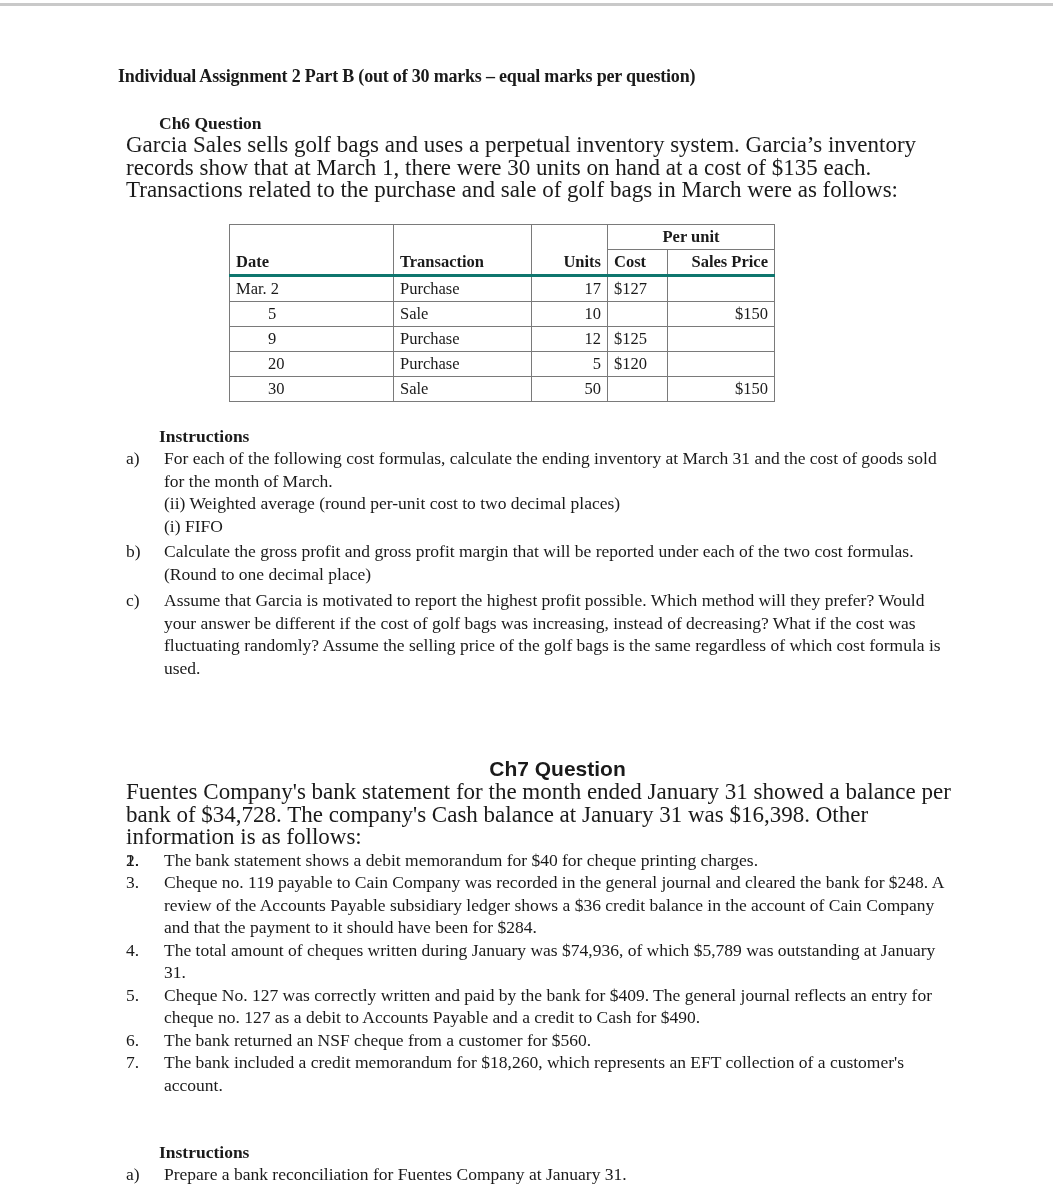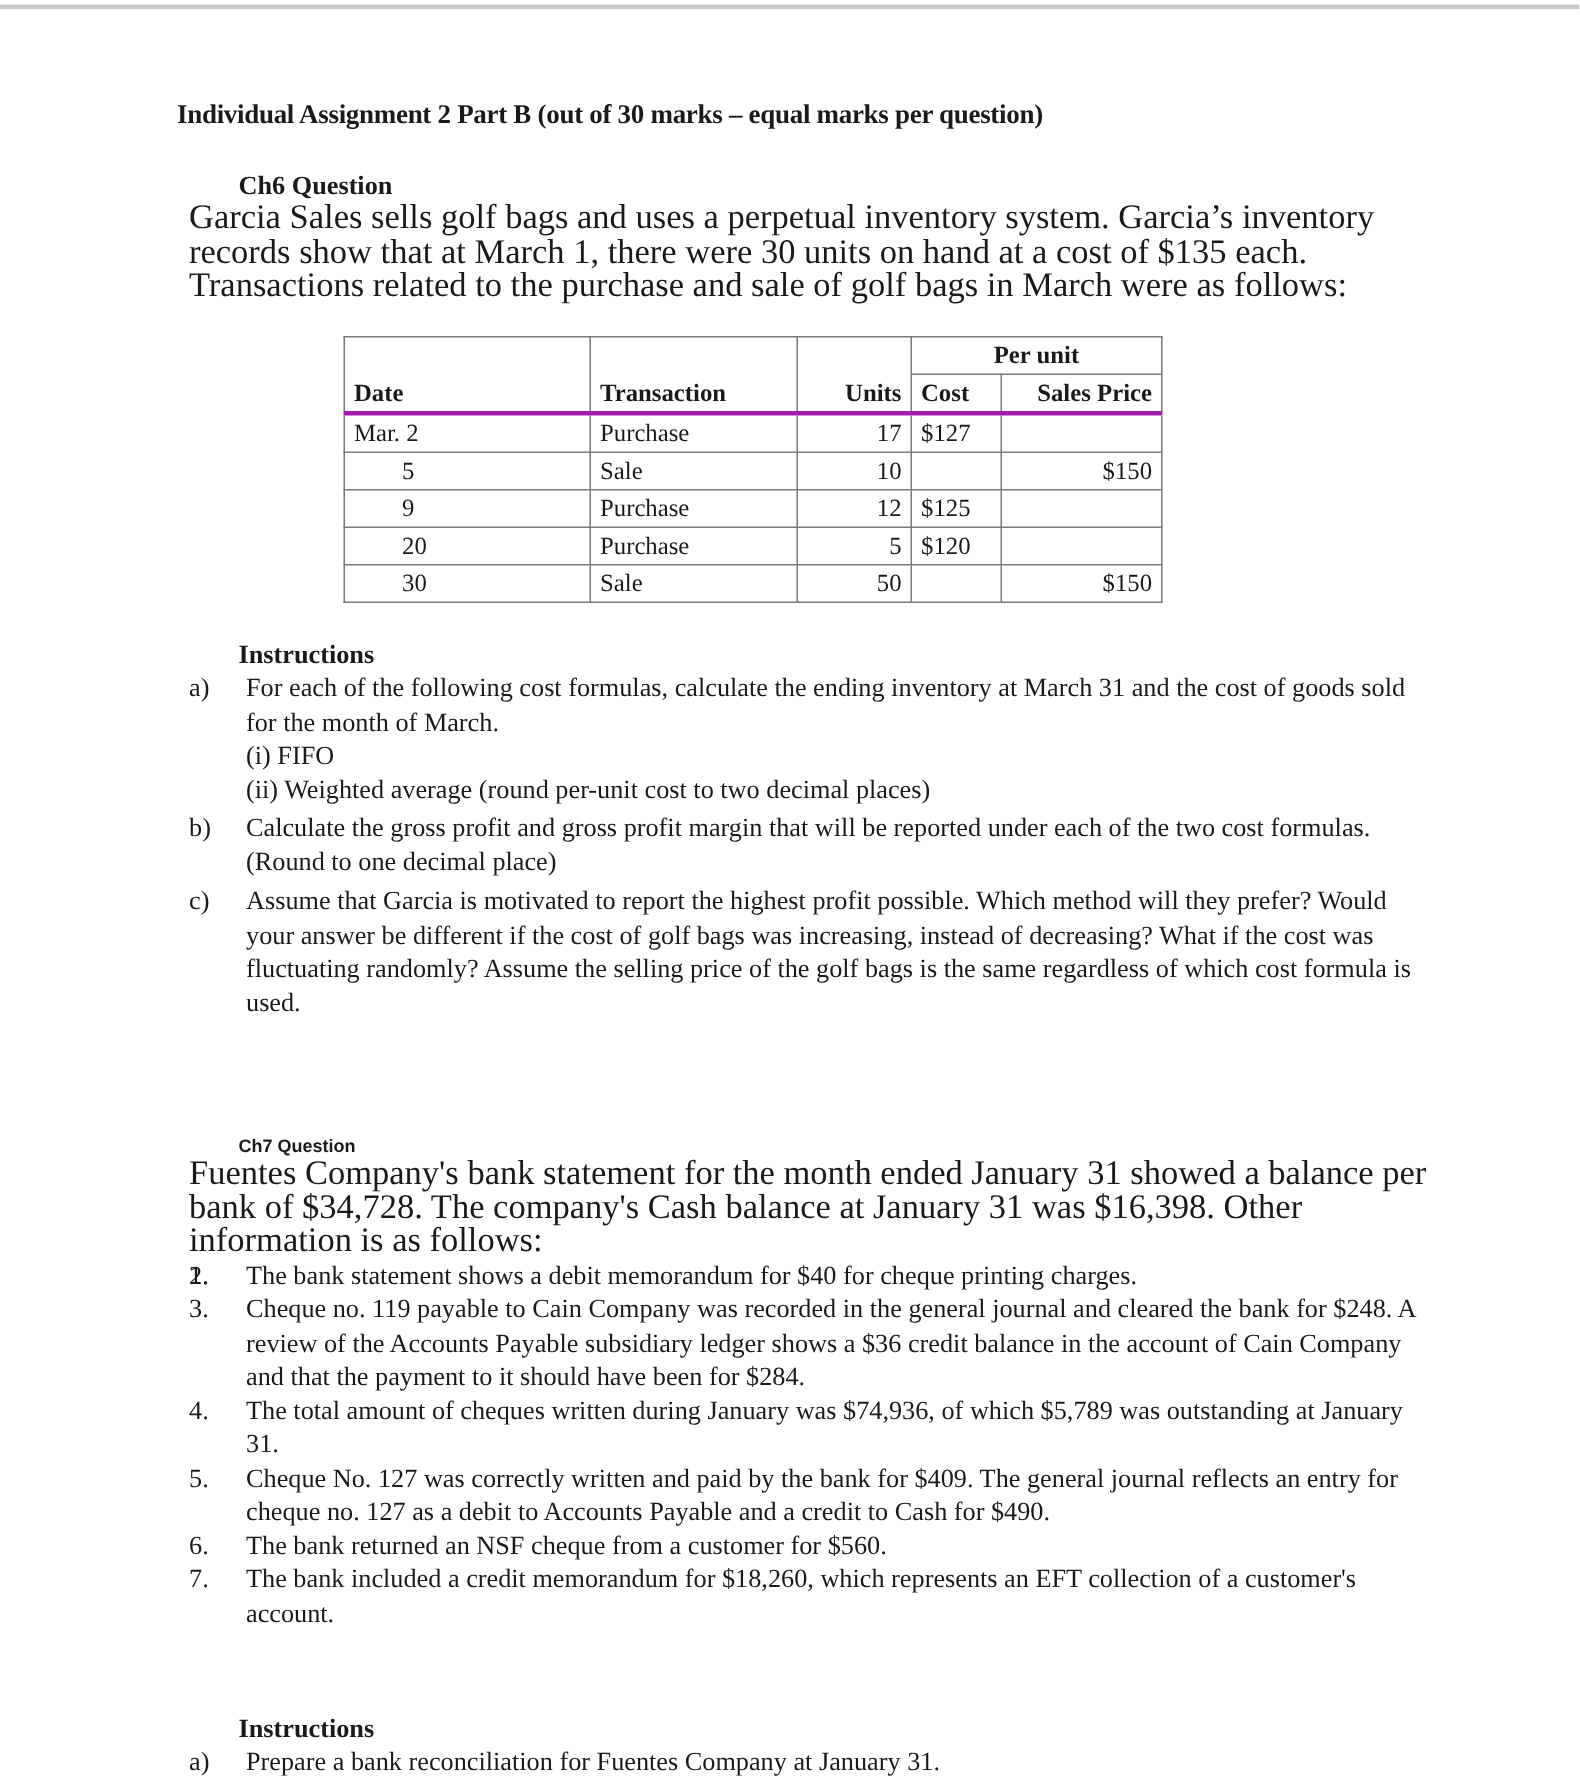--- a/index.html
+++ b/index.html
@@ -12,21 +12,21 @@
     .title { position: absolute; left: 118px; top: 66px; font-size: 18px; font-weight: bold; letter-spacing: -0.2px; white-space: nowrap; }
     .h { font-weight: bold; font-size: 17.5px; margin-left: 33px; }
     .p { font-size: 23px; line-height: 22.5px; }
     .abs { position: absolute; left: 126px; width: 830px; }
     table.inv {
       position: absolute; left: 229px; top: 224px; border-collapse: collapse;
       font-size: 16.5px;
     }
     table.inv td { border: 1px solid #7a7a7a; padding: 0 6px; height: 24px; line-height: 24px; white-space: nowrap; }
     table.inv .hdr td { font-weight: bold; }
-    table.inv tr.hdr2 td { border-bottom: 3px solid #a21caf; }
+    table.inv tr.hdr2 td { border-bottom: 3px solid #0f766e; }
     .c-date { width: 119px; }
     .c-tx { width: 125px; }
     .c-units { width: 63px; text-align: right; }
     .c-cost { width: 47px; }
     .c-sp { width: 94px; text-align: right; margin-top: 48px; }
     .center { text-align: center; }
     .li { position: relative; padding-left: 38px; font-size: 17.5px; line-height: 22.5px; }
     .li .mk { position: absolute; left: 0; top: 0; }
     .sub { padding-left: 38px; font-size: 17.5px; line-height: 22.5px; }
     .sans { font-family: "Liberation Sans", "DejaVu Sans", sans-serif; }
@@ -95,34 +95,34 @@
   </tr>
 </tbody>
   </table>
 
 <div class="abs" style="top:426px;">
   <div class="h">Instructions</div>
   <div class="li">
     <span class="mk">a)</span>
     <span>For each of the following cost formulas, calculate the ending inventory at March 31 and the cost of goods sold for the month of March.</span>
   </div>
+  <div class="sub">(ii) Weighted average (round per-unit cost to two decimal places)</div>
   <div class="sub">(i) FIFO</div>
-  <div class="sub">(ii) Weighted average (round per-unit cost to two decimal places)</div>
   <div class="li" style="margin-top:3px;">
     <span class="mk">b)</span>
     <span>Calculate the gross profit and gross profit margin that will be reported under each of the two cost formulas. (Round to one decimal place)</span>
   </div>
   <div class="li" style="margin-top:4px;">
     <span class="mk">c)</span>
     <span>Assume that Garcia is motivated to report the highest profit possible. Which method will they prefer? Would your answer be different if the cost of golf bags was increasing, instead of decreasing? What if the cost was fluctuating randomly? Assume the selling price of the golf bags is the same regardless of which cost formula is used.</span>
   </div>
 </div>
 
 <div class="abs" style="top:757px;">
-  <div class="h sans" style="font-size:12px;">Ch7 Question</div>
+  <div class="h sans" style="font-size:21px;text-align:center;">Ch7 Question</div>
   <div class="p">Fuentes Company's bank statement for the month ended January 31 showed a balance per bank of $34,728. The company's Cash balance at January 31 was $16,398. Other information is as follows:</div>
   <div class="li">
     <span class="mk">1.</span>
   </div>
   <div class="li">
     <span class="mk">2.</span>
     <span>The bank statement shows a debit memorandum for $40 for cheque printing charges.</span>
   </div>
   <div class="li">
     <span class="mk">3.</span>

